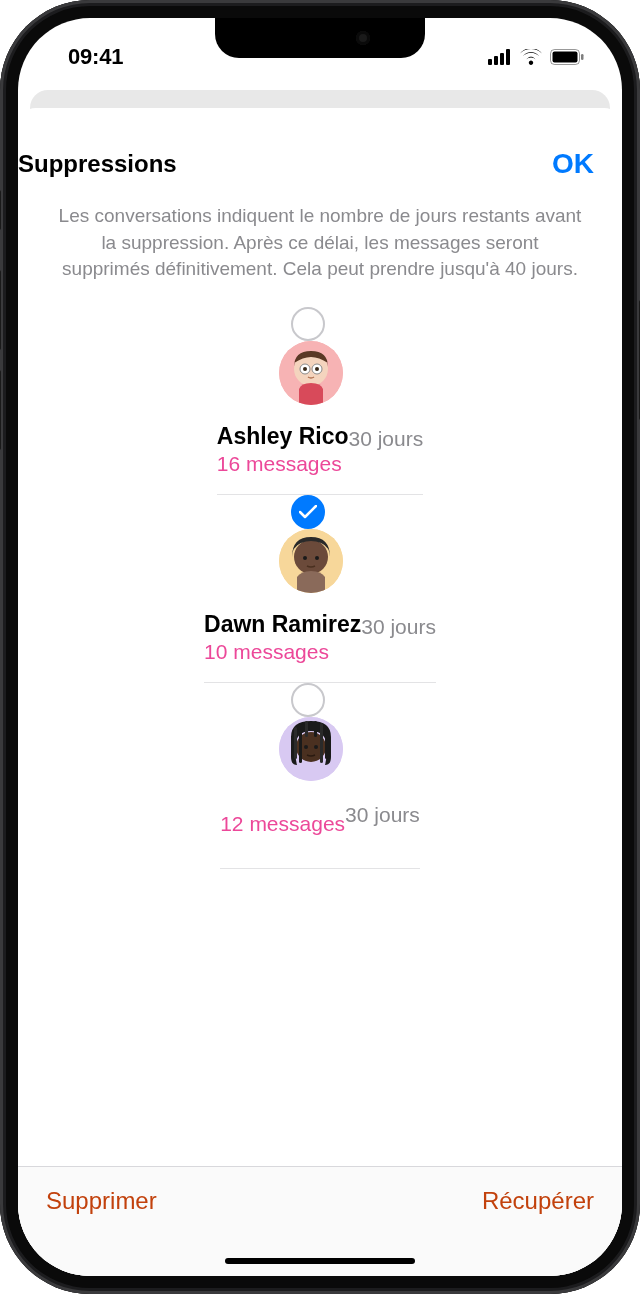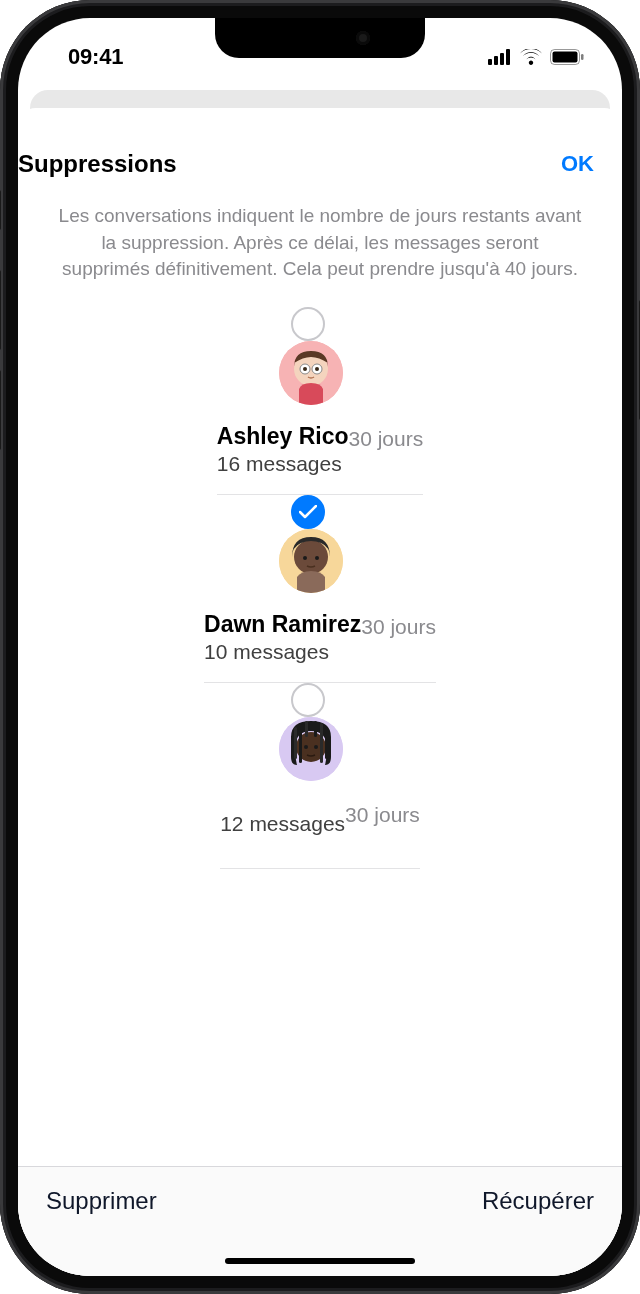--- a/index.html
+++ b/index.html
@@ -117,21 +117,21 @@
     }
     .sheet-title {
       font-size: 24px;
       font-weight: 600;
     }
     .sheet-ok {
       position: absolute;
       right: 28px;
       top: 50%;
       transform: translateY(-50%);
-      font-size: 22px;
+      font-size: 28px;
       font-weight: 600;
       color: #007aff;
     }
     .sheet-info {
       padding: 0 40px 24px 40px;
       text-align: center;
       font-size: 19px;
       color: #8a8a8e;
       line-height: 1.4;
     }
@@ -187,21 +187,21 @@
       flex: 1;
     }
     .row-name {
       font-size: 23px;
       font-weight: 600;
       color: #000;
       margin-bottom: 2px;
     }
     .row-sub {
       font-size: 21px;
-      color: #404040;
+      color: #ec4899;
     }
     .row-days {
       font-size: 21px;
       color: #8a8a8e;
       align-self: flex-start;
       margin-top: 4px;
     }
     .toolbar {
       position: absolute;
       bottom: 0;
@@ -210,21 +210,21 @@
       height: 110px;
       background: #fafafa;
       border-top: 1px solid #d8d8dc;
       display: flex;
       justify-content: space-between;
       align-items: flex-start;
       padding: 20px 28px 0 28px;
     }
     .toolbar-btn {
       font-size: 24px;
-      color: #0f172a;
+      color: #c2410c;
     }
     .home-indicator {
       position: absolute;
       bottom: 12px;
       left: 50%;
       transform: translateX(-50%);
       width: 190px;
       height: 6px;
       background: #000;
       border-radius: 3px;

